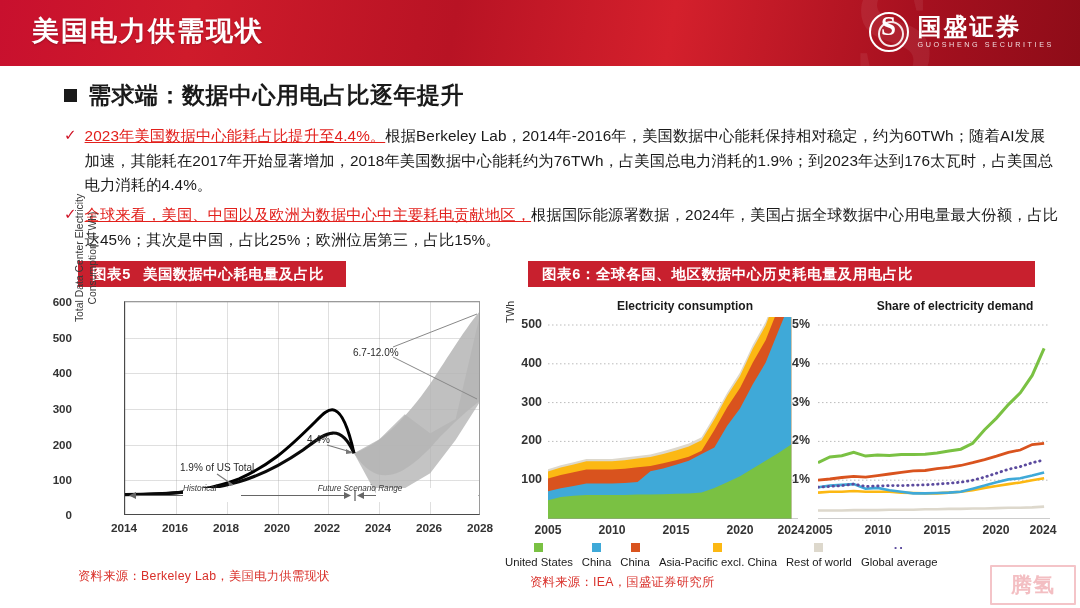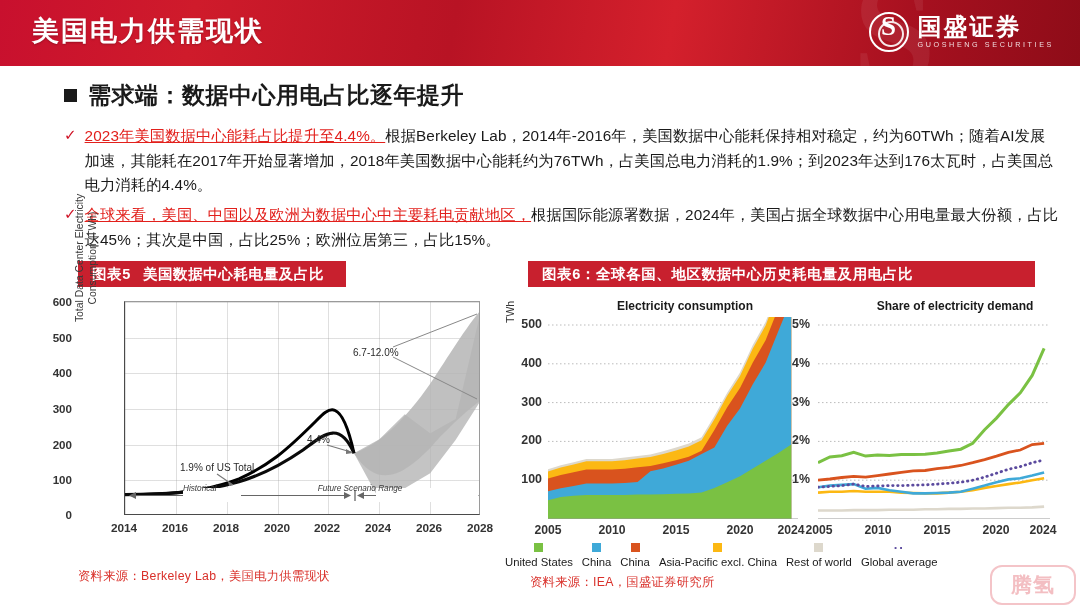--- a/index.html
+++ b/index.html
@@ -124,21 +124,21 @@
               color: #333; text-align: center; width: 48px; }
   #cr-legend { position: absolute; left: 5px; top: 248px; width: 565px;
                display: flex; align-items: center; gap: 9px; font-size: 11.3px; color: #1a1a1a; }
   .leg { display: flex; align-items: center; gap: 4px; white-space: nowrap; flex-direction: column; }
   .sw { width: 9px; height: 9px; display: inline-block; }
   .sw-dot { letter-spacing: 1px; color: #5b4a9e; font-weight: bold; font-size: 13px; line-height: 9px; }
 
   
   #watermark {
     position: absolute; right: 4px; bottom: 3px; width: 86px; height: 40px;
-    border: 2px solid rgba(226,100,110,.38); border-radius: 12px;
+    border: 2px solid rgba(226,100,110,.38); border-radius: 1px;
     color: rgba(226,100,110,.42); font-size: 21px; font-weight: bold;
     display: flex; align-items: center; justify-content: center;
     letter-spacing: 1px; font-family: "Liberation Serif", serif;
   }
 </style>
 </head>
 <body>
 
 <div id="slide">
 

